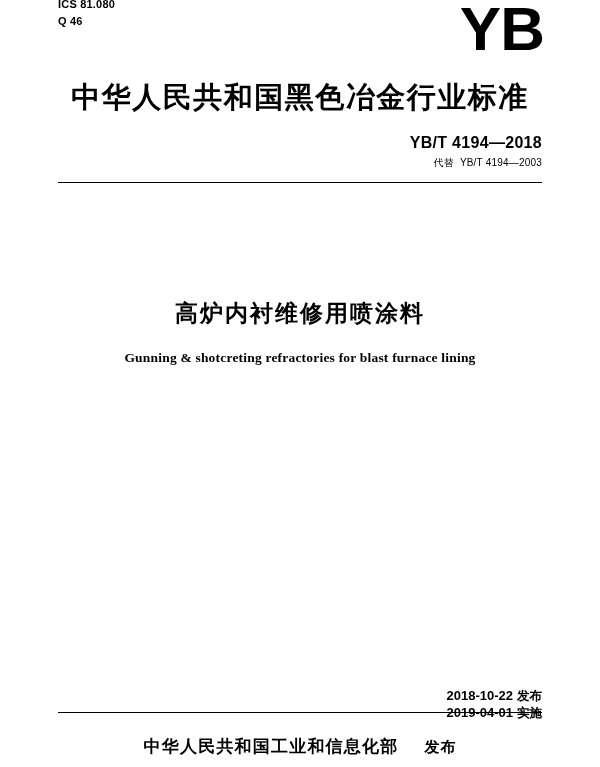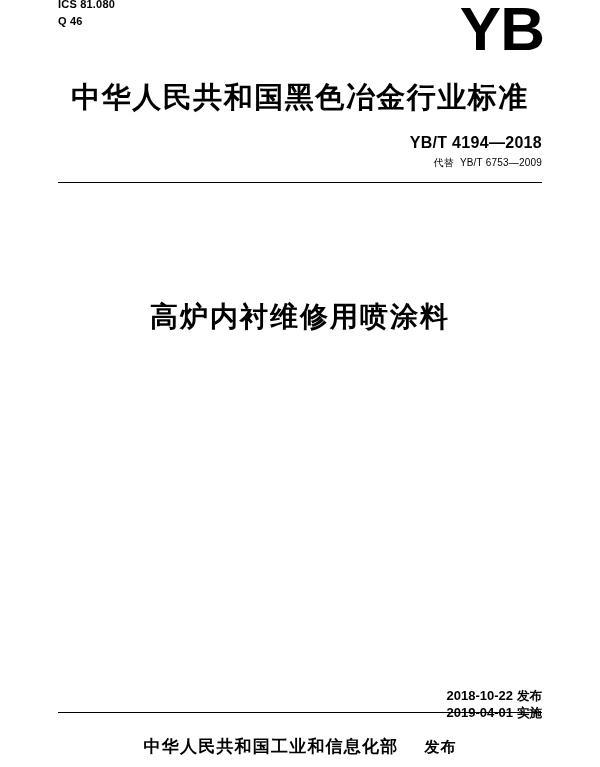--- a/index.html
+++ b/index.html
@@ -99,21 +99,21 @@
 
   
   .doc-title-cn {
     position: absolute;
     left: 0;
     right: 0;
     top: 298px;
     text-align: center;
     font-family: "DejaVu Sans", sans-serif;
     font-weight: bold;
-    font-size: 28px;
+    font-size: 23px;
     letter-spacing: 2px;
   }
   .doc-title-en {
     position: absolute;
     left: 0;
     right: 0;
     top: 350px;
     text-align: center;
     font-family: "Liberation Serif", serif;
     font-weight: bold;
@@ -181,27 +181,28 @@
     <div>Q 46</div>
   </div>
 
   <div class="yb-logo">YB</div>
 
   <div class="main-title">中华人民共和国黑色冶金行业标准</div>
 
   <div class="std-no">
     <div class="num">YB/T 4194—2018</div>
     <div class="replaces">
-      <span class="label">代替</span><span>YB/T 6753—2009</span>
+      <span class="label">代替</span><span>YB/T 4194—2003</span>
     </div>
   </div>
 
   <div class="rule-top"></div>
 
   <div class="doc-title-cn">高炉内衬维修用喷涂料</div>
+  <div class="doc-title-en">Gunning &amp; shotcreting refractories for blast furnace lining</div>
 
   <div class="dates">
     <div class="date-item">
       <span>2018-10-22</span><span class="cn">发布</span>
     </div>
     <div class="date-item">
       <span>2019-04-01</span><span class="cn">实施</span>
     </div>
   </div>
 

